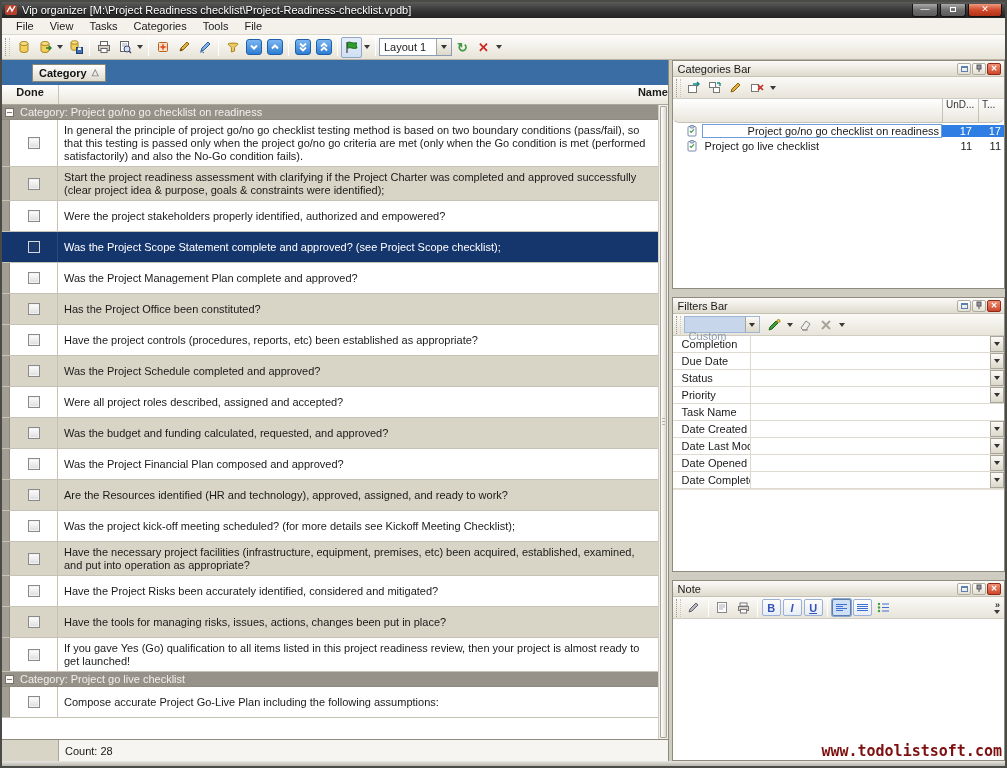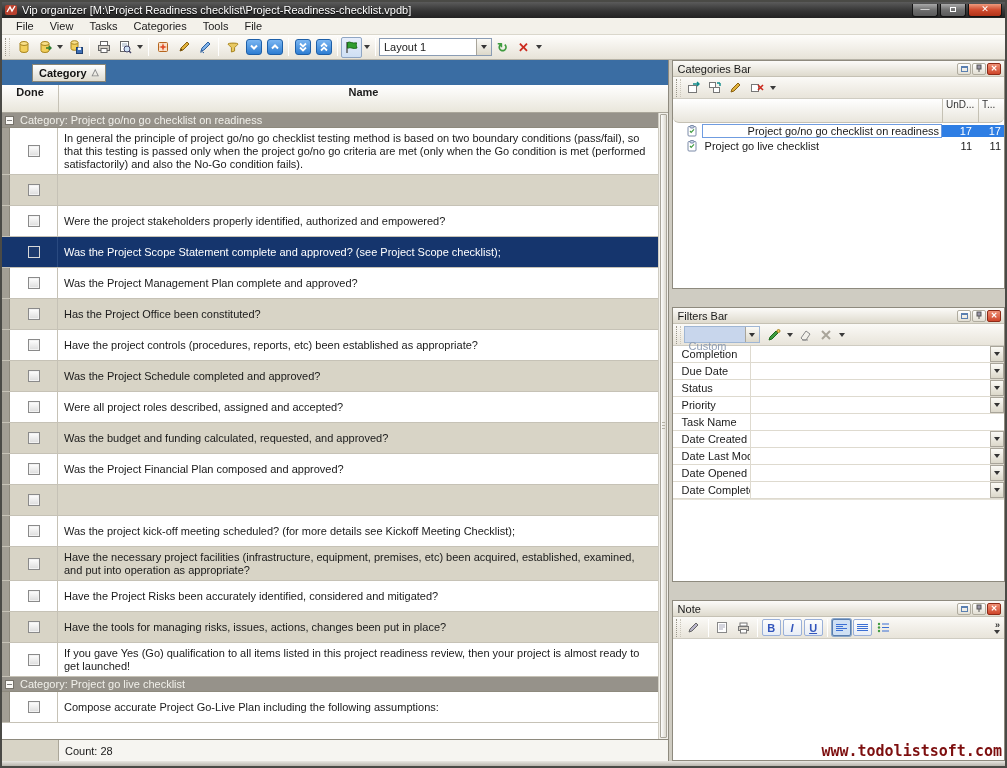--- a/index.html
+++ b/index.html
@@ -23,39 +23,39 @@
   .menu-item { padding:1px 8px; cursor:default; }
 
   
   .toolbar { height:25px; background:linear-gradient(#fefdfb,#e7e3d8); border-bottom:1px solid #b7b3a7; display:flex; align-items:center; padding-left:2px; flex:0 0 auto; }
   .grip { width:5px; height:18px; border-left:1px dotted #9a968a; border-right:1px dotted #c9c5b9; margin:0 3px 0 1px; }
   .tsep { width:1px; height:18px; background:#b9b5a9; border-right:1px solid #fff; margin:0 3px; }
   .tbtn { width:21px; height:21px; display:flex; align-items:center; justify-content:center; border:1px solid transparent; border-radius:2px; }
   .tbtn.pressed { border-color:#8fa6c4; background:linear-gradient(#e7eefb,#cfe0f4); }
   .caret { width:0; height:0; border-left:3px solid transparent; border-right:3px solid transparent; border-top:4px solid #3a3a3a; margin:0 2px; }
   .movebtn { width:16px; height:16px; border:1px solid #1d5fa8; border-radius:3px; background:linear-gradient(#7ab6f2,#2d7dd2); display:flex; align-items:center; justify-content:center; }
-  .combo { display:flex; height:18px; border:1px solid #8a9cb4; background:#fff;gap:40px; }
+  .combo { display:flex; height:18px; border:1px solid #8a9cb4; background:#fff; }
   .combo .ctext { width:56px; padding:2px 4px; white-space:nowrap; overflow:hidden; }
   .combo .cbtn { width:15px; background:linear-gradient(#fbfaf6,#dcd8ca); border-left:1px solid #a9a59a; display:flex; align-items:center; justify-content:center; }
   .redx { color:#cc2a1e; font-weight:bold; font-size:13px; }
   .greenload { color:#3f9b3f; font-weight:bold; font-size:13px; }
 
   
   .main { flex:1 1 auto; display:flex; background:#cfccc2; overflow:hidden; }
   .grid-pane { width:736px; display:flex; flex-direction:column; background:#fff; border-right:1px solid #8e8a7e; }
   .splitter { width:3px; background:#cfccc2; }
   .side { flex:1; display:flex; flex-direction:column; }
 
   
   .groupbar { height:25px; background:#3a6da3; flex:0 0 auto; display:flex; align-items:center; padding-left:5px; }
   .groupbtn { height:18px; background:linear-gradient(#ffffff,#dedbd0); border:1px solid #8a8676; padding:1px 6px; font-weight:bold; display:flex; align-items:center; gap:5px; color:#111;margin-left:25px; }
   .sort-caret { color:#8a8a8a; font-size:9px; line-height:9px; }
-  .gheader { height:28px; background:linear-gradient(#ffffff,#e9e6db); border-bottom:1px solid #aaa69a; display:flex; font-weight:bold; flex:0 0 auto; }
+  .gheader { height:20px; background:linear-gradient(#ffffff,#e9e6db); border-bottom:1px solid #aaa69a; display:flex; font-weight:bold; flex:0 0 auto; }
   .h-done { width:57px; border-right:1px solid #c6c2b6; text-align:center; line-height:15px; }
-  .h-name { flex:1; text-align:center; line-height:15px; }
+  .h-name { flex:1; text-align:right; line-height:15px; }
 
   
   .rows-area { flex:1 1 auto; position:relative; overflow:hidden; background:#fff; }
   .rows-inner { margin-right:10px; }
   .g-row { height:15px; background:#96928a; border-bottom:1px solid #8e8a7e; display:flex; align-items:center; padding-left:3px; color:#f1f0ea; }
   .minus { width:9px; height:9px; background:#fbfaf7; border:1px solid #76726a; color:#333; font-size:9px; line-height:6px; text-align:center; margin-right:6px; flex:0 0 auto; }
   .minus::before { content:"–"; }
   .task-row { display:flex; min-height:31px; border-bottom:1px solid #c6c2b6; background:#fff; }
   .task-row.alt { background:#d8d4c6; }
   .task-row.selected { background:#15356d; color:#fff; }
@@ -73,21 +73,21 @@
   .vthumb { position:absolute; top:1px; bottom:1px; left:1px; right:1px; background:linear-gradient(90deg,#fdfdfc,#dcd9cf); border:1px solid #a9a59a; border-radius:1px; }
   .vthumb::after { content:""; position:absolute; left:1px; right:1px; top:50%; height:7px; margin-top:-4px;
                    background:repeating-linear-gradient(#b5b1a5 0 1px, transparent 1px 3px); }
 
   .gfooter { height:22px; border-top:1px solid #8e8a7e; display:flex; flex:0 0 auto; background:#f6f5f1; }
   .f-left { width:57px; background:#d8d4c6; border-right:1px solid #aaa699; }
   .f-count { flex:1; display:flex; align-items:center; padding-left:6px; }
 
   
   .panel { border:1px solid #8e8a7e; background:#fff; display:flex; flex-direction:column; overflow:hidden; }
-  .panel + .panel { margin-top:18px; }
+  .panel + .panel { margin-top:8px; }
   .panel-title { height:16px; background:linear-gradient(#fcfbf9,#dedacd); border-bottom:1px solid #c5c1b4; display:flex; align-items:center; padding:0 3px 0 5px; flex:0 0 auto; }
   .panel-title .pt { flex:1; }
   .pbtn { width:14px; height:12px; margin-left:1px; display:flex; align-items:center; justify-content:center; border:1px solid #b0ac9f; border-radius:2px; background:linear-gradient(#fff,#e3dfd3); }
   .pbtn.pclose { background:linear-gradient(#ef8f74,#cf452a); border-color:#8e2a17; color:#fff; font-size:8px; font-weight:bold; }
   .rest-ico { width:7px; height:6px; border:1px solid #5a7fb0; border-top:2px solid #5a7fb0; }
   .panel-toolbar { height:22px; background:linear-gradient(#fbfaf7,#e8e4da); border-bottom:1px solid #cfccc2; display:flex; align-items:center; padding-left:2px; flex:0 0 auto; }
 
   .cat-panel { height:229px; flex:0 0 auto; }
   .cat-header { height:24px; display:flex; background:linear-gradient(#fff,#e9e6dd); border-bottom:1px solid #c5c1b4; font-size:10px; color:#333; flex:0 0 auto;border-radius:6px; }
   .cat-header .sp { flex:1; }
@@ -311,20 +311,21 @@
                 <span class="cb"></span>
               </span>
     <span class="name-cell">In general the principle of project go/no go checklist testing method is based on two boundary conditions (pass/fail), so that this testing is passed only when the project go/no go criteria are met (only when the Go condition is met (performed satisfactorily) and also the No-Go condition fails).</span>
   </div>
 
   <div class="task-row alt">
     <span class="indent"></span>
     <span class="done-cell">
                 <span class="cb"></span>
               </span>
+    <span class="name-cell">Start the project readiness assessment with clarifying if the Project Charter was completed and approved successfully (clear project idea &amp; purpose, goals &amp; constraints were identified);</span>
   </div>
 
   <div class="task-row">
     <span class="indent"></span>
     <span class="done-cell">
                 <span class="cb"></span>
               </span>
     <span class="name-cell">Were the project stakeholders properly identified, authorized and empowered?</span>
   </div>
 
@@ -390,20 +391,21 @@
                 <span class="cb"></span>
               </span>
     <span class="name-cell">Was the Project Financial Plan composed and approved?</span>
   </div>
 
   <div class="task-row alt">
     <span class="indent"></span>
     <span class="done-cell">
                 <span class="cb"></span>
               </span>
+    <span class="name-cell">Are the Resources identified (HR and technology), approved, assigned, and ready to work?</span>
   </div>
 
   <div class="task-row">
     <span class="indent"></span>
     <span class="done-cell">
                 <span class="cb"></span>
               </span>
     <span class="name-cell">Was the project kick-off meeting scheduled? (for more details see Kickoff Meeting Checklist);</span>
   </div>
 

